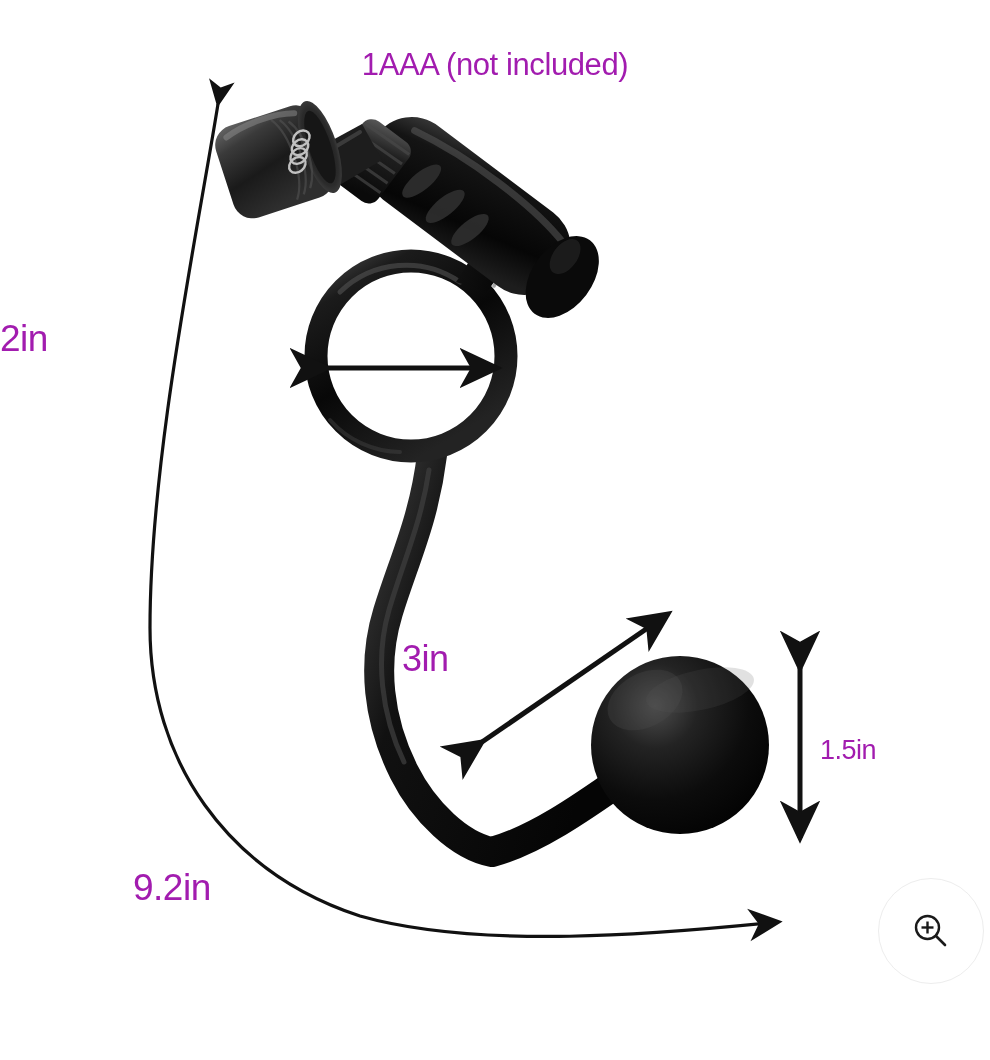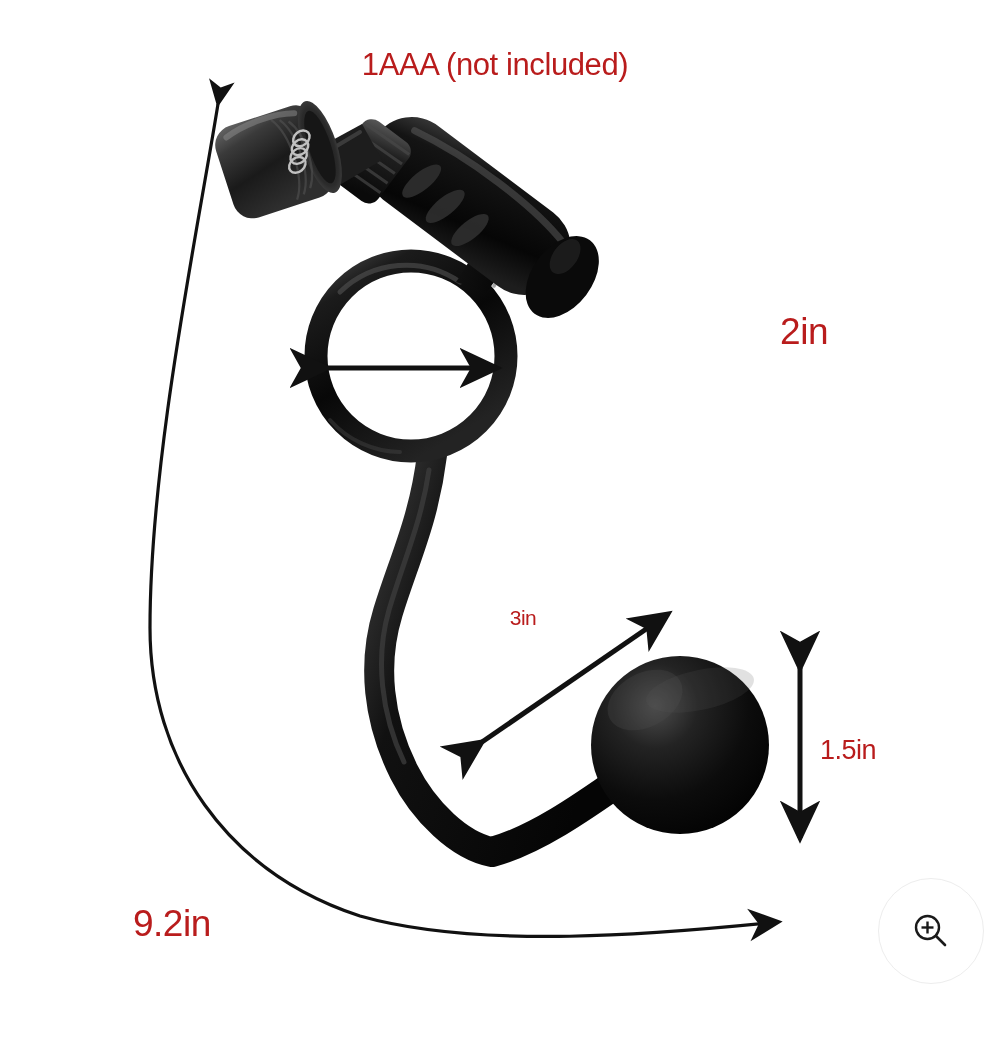--- a/index.html
+++ b/index.html
@@ -22,58 +22,58 @@
   #diagram-svg {
     position: absolute;
     left: 0;
     top: 0;
     width: 990px;
     height: 1060px;
     display: block;
   }
   .dim-label {
     position: absolute;
-    color: #b91c1c;
+    color: #a21caf;
     font-family: "Liberation Sans", sans-serif;
     font-weight: 400;
     white-space: pre;
     line-height: 1.08;
     letter-spacing: -0.5px;
     pointer-events: none;
   }
   #label-battery {
     left: 0;
     top: 48px;
     width: 990px;
     text-align: center;
     font-size: 31px;
     letter-spacing: -0.4px;
   }
   #label-ring {
     left: 0;
-    top: 312px;
+    top: 319px;
     width: 828px;
-    text-align: right;
+    text-align: left;
     font-size: 37px;
   }
   #label-insertable {
     left: 402px;
     top: 562px;
     width: 242px;
-    text-align: center;
-    font-size: 21px;
+    text-align: left;
+    font-size: 36px;
   }
   #label-ball {
     left: 820px;
     top: 736px;
     font-size: 27px;
   }
   #label-total {
     left: 133px;
-    top: 904px;
+    top: 868px;
     font-size: 37px;
   }
   #zoom-button {
     position: absolute;
     left: 878px;
     top: 878px;
     width: 106px;
     height: 106px;
     border-radius: 50%;
     background: #ffffff;

